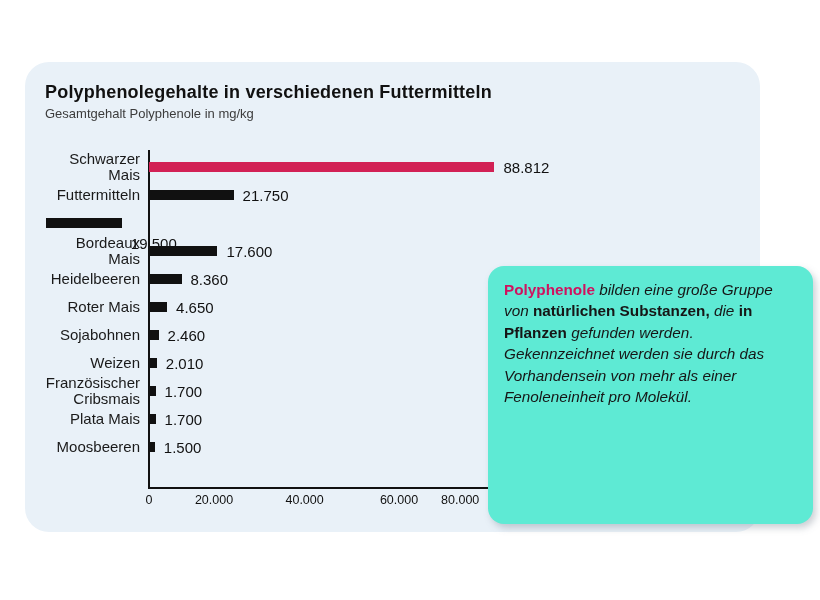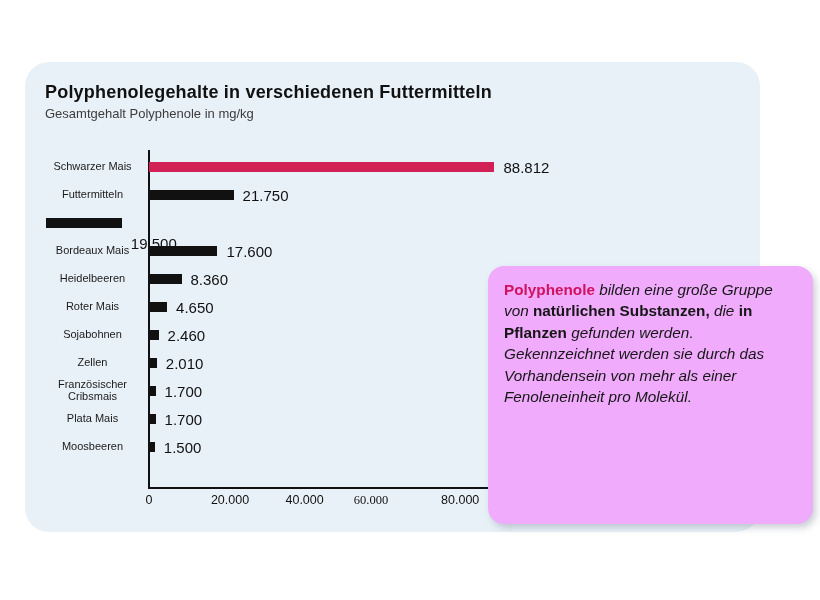--- a/index.html
+++ b/index.html
@@ -40,22 +40,22 @@
   
   .rows {
     position: absolute;
     left: 20px; top: 91px;
     width: 560px;
   }
   .row { display: flex; height: 28px; align-items: center; }
   .cat {
     width: 103px;
     padding-right: 8px;
-    text-align: center;
-    font-size: 11px;
+    text-align: right;
+    font-size: 15px;
     line-height: 1.05;
     color: #1a1a1a;
   }
   .track { position: relative; flex: 1; height: 100%; }
   .bar {
     position: absolute;
     left: 1px; top: 50%;
     transform: translateY(-50%);
     height: 10px;
     background: var(--bar-color, #111111);
@@ -95,21 +95,21 @@
     color: #111111;
     white-space: nowrap;
   }
 
   
   .infobox {
     position: absolute;
     left: 463px; top: 204px;
     width: 325px;
     min-height: 258px;
-    background: #f0abfc;
+    background: #5eead4;
     border-radius: 16px;
     box-shadow: 3px 4px 7px rgba(110, 120, 135, 0.35);
     padding: 13px 16px 14px 16px;
   }
   .infobox p {
     font-size: 15.3px;
     line-height: 1.4;
     color: #161616;
     margin-bottom: 20px;
   }
@@ -174,21 +174,21 @@
           </div>
         </div>
         <div class="row">
           <div class="cat">Sojabohnen</div>
           <div class="track">
             <div class="bar" style="width: 9.5694px;"></div>
             <span class="val" style="left: 19.5694px;">2.460</span>
           </div>
         </div>
         <div class="row">
-          <div class="cat">Zellen</div>
+          <div class="cat">Weizen</div>
           <div class="track">
             <div class="bar" style="width: 7.8189px;"></div>
             <span class="val" style="left: 17.8189px;">2.010</span>
           </div>
         </div>
         <div class="row">
           <div class="cat">Französischer Cribsmais</div>
           <div class="track">
             <div class="bar" style="width: 6.613px;"></div>
             <span class="val" style="left: 16.613px;">1.700</span>
@@ -205,23 +205,23 @@
           <div class="cat">Moosbeeren</div>
           <div class="track">
             <div class="bar" style="width: 5.835px;"></div>
             <span class="val" style="left: 15.835px;">1.500</span>
           </div>
         </div>
       </div>
 
     <div class="x-labels">
         <span class="tick" style="left: 0px;">0</span>
-        <span class="tick" style="left: 81px;">20.000</span>
+        <span class="tick" style="left: 65px;">20.000</span>
         <span class="tick" style="left: 155.6px;">40.000</span>
-        <span class="tick" style="left: 222px; font-family: Liberation Serif, serif;">60.000</span>
+        <span class="tick" style="left: 250px;">60.000</span>
         <span class="tick" style="left: 311.2px;">80.000</span>
         <span class="tick" style="left: 389px;">100.000</span>
       </div>
 
     <div class="infobox">
       <div>
           <p><span class="seg-b seg-a">Polyphenole</span><span class="seg-i"> bilden eine große Gruppe von </span><span class="seg-b">natürlichen Substanzen,</span><span class="seg-i"> die </span><span class="seg-b">in Pflanzen</span><span class="seg-i"> gefunden werden. Gekennzeichnet werden sie durch das Vorhandensein von mehr als einer Fenoleneinheit pro Molekül.</span></p>
         </div>
     </div>
 

